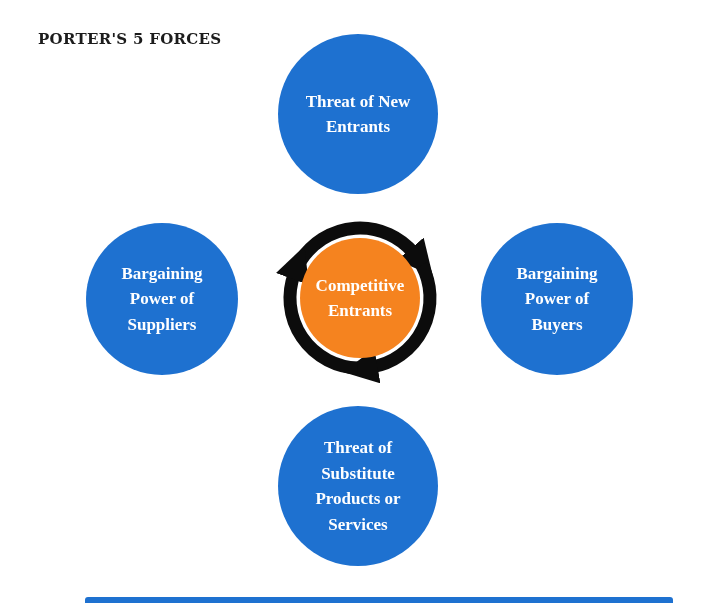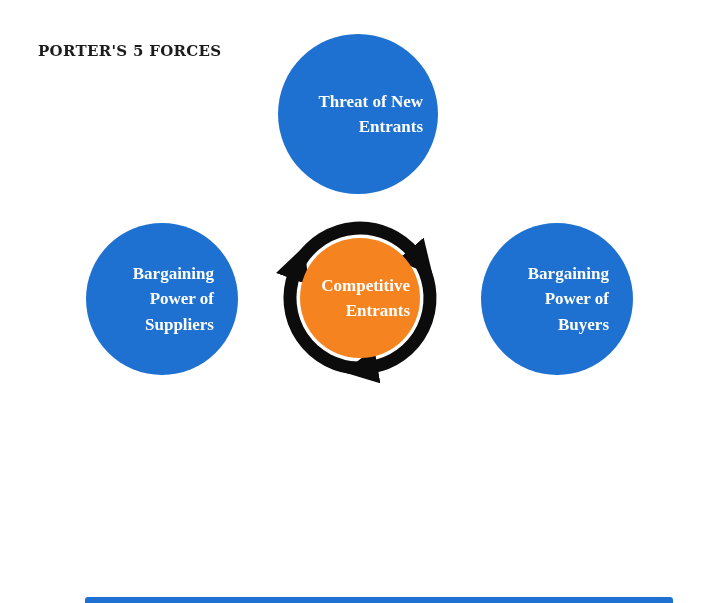--- a/index.html
+++ b/index.html
@@ -18,37 +18,35 @@
   .title {
     position: absolute;
     left: 38px;
     top: 28px;
     font-family: "DejaVu Serif", serif;
     font-weight: 700;
     font-size: 15px;
     line-height: 1.55;
     letter-spacing: 0.3px;
     color: var(--title-text, #1c1c1c);
-    margin-top: 12px;
   }
   .circle {
     position: absolute;
     border-radius: 50%;
     display: flex;
     align-items: center;
     justify-content: center;
     text-align: center;
   }
   .circle .label {
     color: var(--label-white, #ffffff);
     font-family: "Liberation Serif", serif;
     font-weight: 700;
     font-size: 17px;
     line-height: 1.5;
-    text-align: right;
   }
   .blue { background: var(--node-blue, #1e71d0); }
   .node-top    { left: 278px; top: 34px;  width: 160px; height: 160px; }
   .node-left   { left: 86px;  top: 223px; width: 152px; height: 152px; }
   .node-right  { left: 481px; top: 223px; width: 152px; height: 152px; }
   .node-bottom { left: 278px; top: 406px; width: 160px; height: 160px; }
   .node-top .label    { width: 130px; }
   .node-left .label,
   .node-right .label,
   .node-bottom .label { width: 104px; }
@@ -100,20 +98,23 @@
   </div>
 
   <div class="circle blue node-left">
     <span class="label">Bargaining Power of Suppliers</span>
   </div>
 
   <div class="circle blue node-right">
     <span class="label">Bargaining Power of Buyers</span>
   </div>
 
+  <div class="circle blue node-bottom">
+    <span class="label">Threat of Substitute Products or Services</span>
+  </div>
 
   <svg class="cycle-svg" viewBox="0 0 200 200" xmlns="http://www.w3.org/2000/svg" aria-hidden="true">
     <defs>
       <marker id="ah" viewBox="0 0 10 10" refX="1.5" refY="5" markerWidth="2.7" markerHeight="2.7" orient="auto">
         <path class="ah-fill" d="M0,0 L10,5 L0,10 z"></path>
       </marker>
     </defs>
     <path class="arc" d="M 40.6 62.9 A 70 70 0 0 1 153.6 55.0" marker-end="url(#ah)"></path>
     <path class="arc" d="M 161.8 67.1 A 70 70 0 0 1 112.2 168.9" marker-end="url(#ah)"></path>
     <path class="arc" d="M 97.6 170.0 A 70 70 0 0 1 34.2 76.1" marker-end="url(#ah)"></path>

